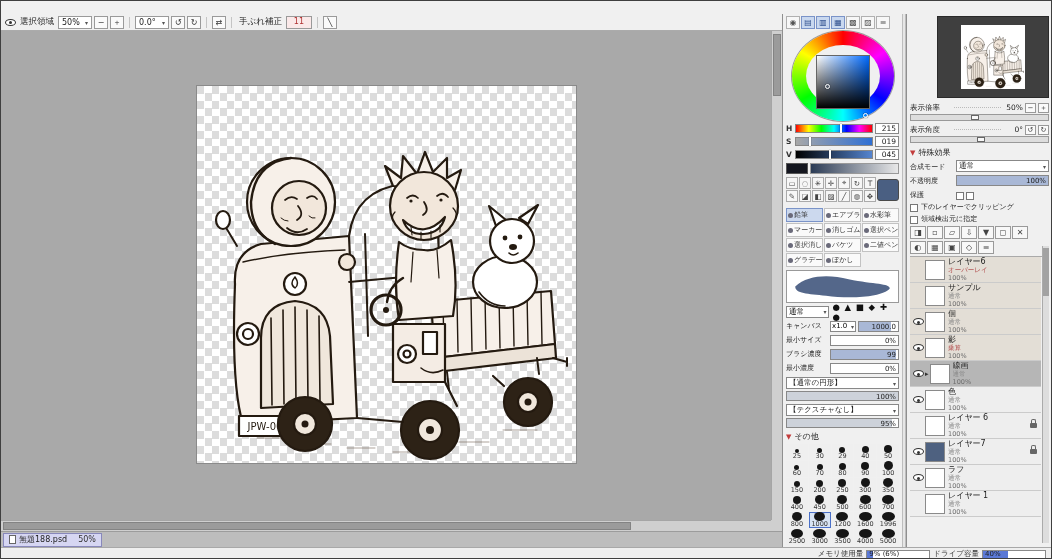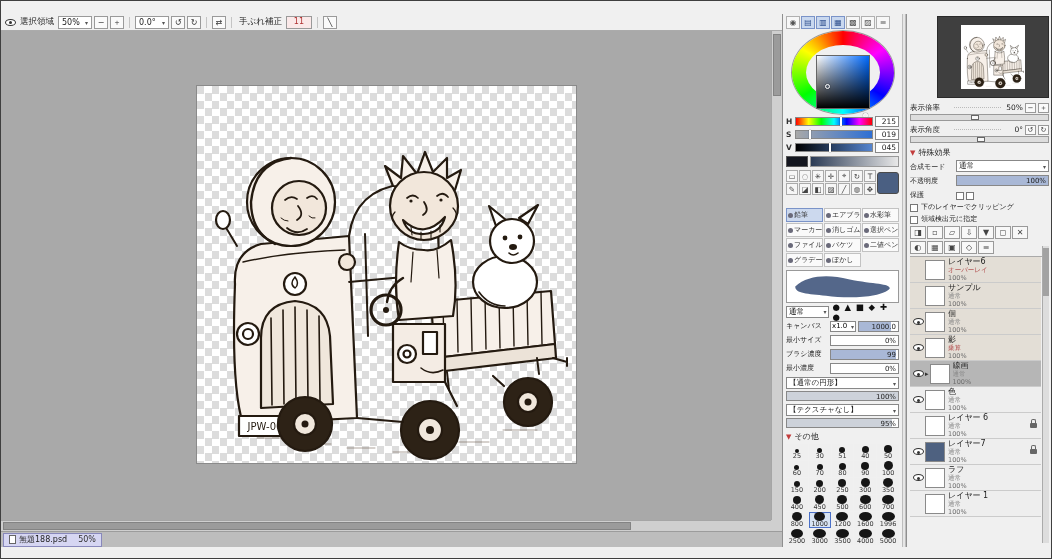--- a/index.html
+++ b/index.html
@@ -55,21 +55,21 @@
 .hsv-slider{flex:1;height:9px;border:1px solid #888;position:relative;}
 .hsv-marker{position:absolute;top:-1px;bottom:-1px;width:2px;background:#fff;box-shadow:0 0 1px #000;}
 .hsv-value{width:24px;height:11px;border:1px solid #888;background:#fff;font-size:7.5px;text-align:right;padding-right:2px;line-height:10px;color:#222;}
 .swatch-row{display:flex;gap:2px;height:12px;margin-top:3px;align-items:center;}
 .black-swatch{width:22px;height:11px;background:#14161f;border:1px solid #555;}
 .swatch-strip{flex:1;height:11px;border:1px solid #999;background:linear-gradient(to right,#2b3b55,#e8e8e8);}
 .tool-rows{position:relative;margin-top:3px;height:28px;}
 .tool-row{display:flex;gap:1px;margin-bottom:1px;}
 .ticon{width:12px;height:12px;border:1px solid #aaa;background:#f6f6f6;font-size:7.5px;display:flex;align-items:center;justify-content:center;color:#444;}
 .cur-color{position:absolute;right:0;top:2px;width:22px;height:22px;border:1px solid #4a4a4a;border-radius:3px;}
-.brush-grid{display:grid;grid-template-columns:repeat(3,1fr);gap:1px;margin-top:12px;}
+.brush-grid{display:grid;grid-template-columns:repeat(3,1fr);gap:1px;margin-top:5px;}
 .brush-cell{height:14px;border:1px solid #c2c2c2;background:#fafafa;font-size:7px;color:#333;display:flex;align-items:center;gap:1px;padding:0 1px;overflow:hidden;white-space:nowrap;}
 .brush-cell.selected{background:#ccd9ee;border-color:#7a93c8;}
 .brush-dot{width:5px;height:5px;background:#6a6a7a;border-radius:50%;flex:none;}
 .stroke-preview{height:33px;border:1px solid #999;background:#fff;margin-top:3px;}
 .tip-row{display:flex;gap:3px;align-items:center;height:13px;margin-top:2px;}
 .tip-dd{width:44px;height:12px;border:1px solid #888;background:#fff;font-size:7.5px;display:flex;align-items:center;justify-content:space-between;padding:0 2px;}
 .tips{font-size:8.5px;color:#111;letter-spacing:1px;}
 .param-row{display:flex;align-items:center;height:12px;margin-top:2px;gap:2px;}
 .param-label{width:42px;font-size:7px;color:#222;}
 .pre-box{width:26px;height:11px;border:1px solid #888;background:#fff;font-size:7px;display:flex;align-items:center;justify-content:space-between;padding:0 1px;}
@@ -256,20 +256,32 @@
   </div>
 
   <div class="doctabbar">
     <div class="doctab">
       <span class="page-icon"></span>
       <span>無題188.psd</span>
       <span class="tab-zoom">50%</span>
     </div>
   </div>
 
+  <div class="statusbar">
+    <span>メモリ使用量</span>
+    <div class="sbar">
+      <span class="sfill" style="width: 9%;"></span>
+      <span class="sbar-text">9% (6%)</span>
+    </div>
+    <span>ドライブ容量</span>
+    <div class="sbar">
+      <span class="sfill" style="width: 40%;"></span>
+      <span class="sbar-text">40%</span>
+    </div>
+  </div>
 
   <div class="panel1">
     <div class="p1-icons">
         <span class="picon">◉</span>
         <span class="picon active">▤</span>
         <span class="picon active">▥</span>
         <span class="picon active">▦</span>
         <span class="picon">▩</span>
         <span class="picon">▨</span>
         <span class="picon">≡</span>
@@ -354,21 +366,21 @@
         <div class="brush-cell">
           <span class="brush-dot"></span>
           <span class="brush-label">消しゴム</span>
         </div>
         <div class="brush-cell">
           <span class="brush-dot"></span>
           <span class="brush-label">選択ペン</span>
         </div>
         <div class="brush-cell">
           <span class="brush-dot"></span>
-          <span class="brush-label">ファイル</span>
+          <span class="brush-label">選択消し</span>
         </div>
         <div class="brush-cell">
           <span class="brush-dot"></span>
           <span class="brush-label">バケツ</span>
         </div>
         <div class="brush-cell">
           <span class="brush-dot"></span>
           <span class="brush-label">二値ペン</span>
         </div>
         <div class="brush-cell">
@@ -455,21 +467,21 @@
         <div class="size-cell">
           <span class="size-dot" style="width: 4px; height: 4px;"></span>
           <span class="size-num">25</span>
         </div>
         <div class="size-cell">
           <span class="size-dot" style="width: 5px; height: 5px;"></span>
           <span class="size-num">30</span>
         </div>
         <div class="size-cell">
           <span class="size-dot" style="width: 6px; height: 6px;"></span>
-          <span class="size-num">51</span>
+          <span class="size-num">29</span>
         </div>
         <div class="size-cell">
           <span class="size-dot" style="width: 7px; height: 7px;"></span>
           <span class="size-num">40</span>
         </div>
         <div class="size-cell">
           <span class="size-dot" style="width: 8px; height: 8px;"></span>
           <span class="size-num">50</span>
         </div>
         <div class="size-cell">

